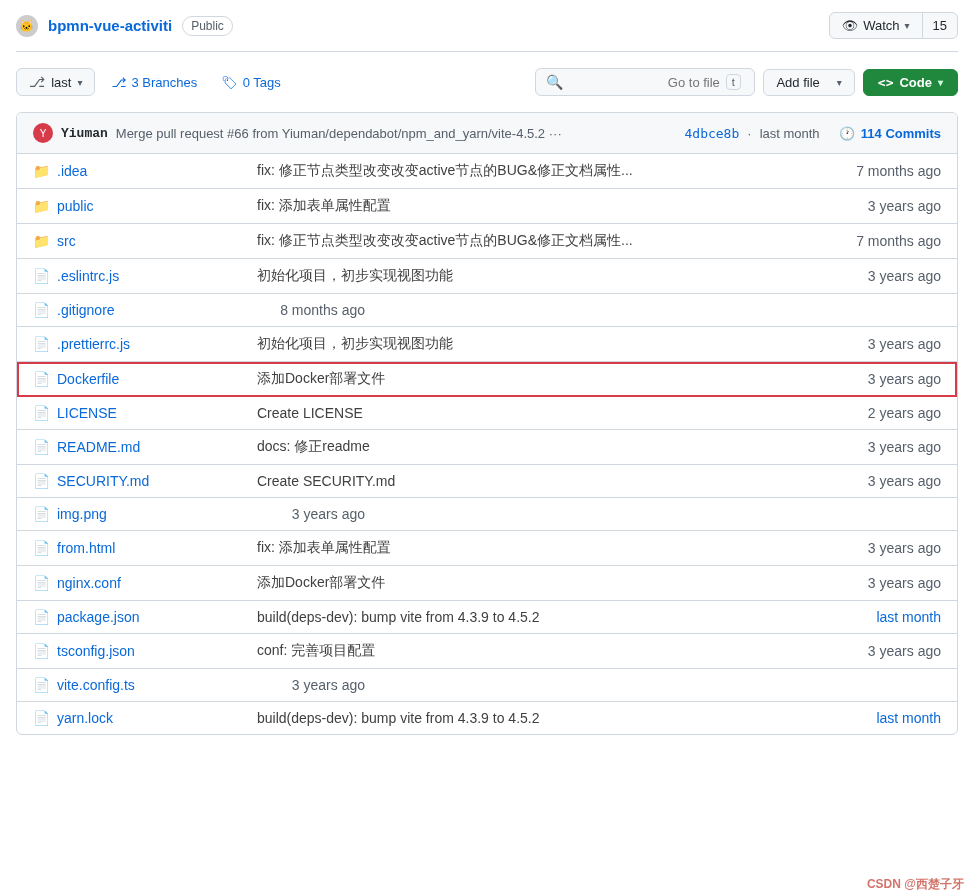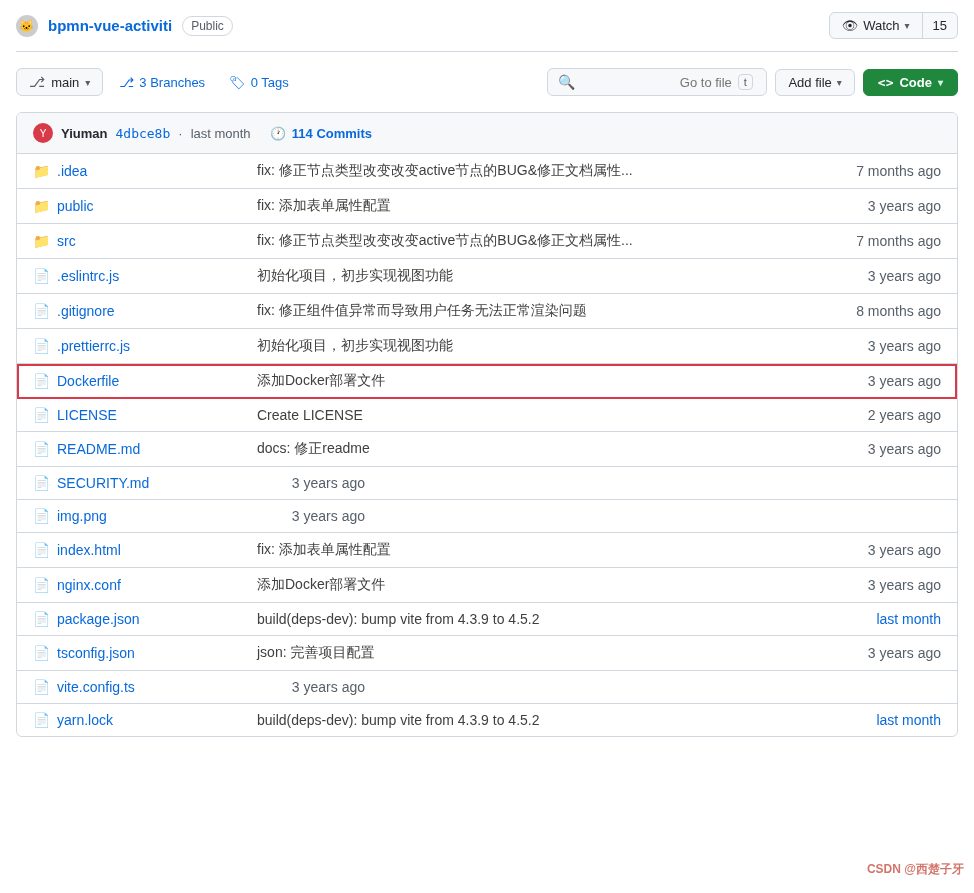--- a/index.html
+++ b/index.html
@@ -131,21 +131,21 @@
     .search-shortcut {
       border: 1px solid #d0d7de;
       border-radius: 4px;
       padding: 1px 5px;
       font-size: 11px;
       color: #57606a;
     }
     .add-file-btn {
       display: flex;
       align-items: center;
-      gap: 5px;
+      gap: 17px;
       padding: 5px 12px;
       border: 1px solid #d0d7de;
       border-radius: 6px;
       background: #f6f8fa;
       font-size: 13px;
       font-weight: 500;
       cursor: pointer;
       color: #24292f;
     }
     .code-btn {
@@ -185,20 +185,21 @@
       background: #d73a49;
       display: flex; align-items: center; justify-content: center;
       font-size: 10px;
       color: white;
       flex-shrink: 0;
     }
     .commit-author {
       color: #24292f;
       font-weight: 600;
       cursor: pointer;
+      font-family: Liberation Mono, monospace;
     }
     .commit-message {
       color: #57606a;
       flex: 1;
       white-space: nowrap;
       overflow: hidden;
       text-overflow: ellipsis;
     }
     .commit-hash {
       color: #0969da;
@@ -261,21 +262,21 @@
       text-align: right;
       color: #57606a;
       flex-shrink: 0;
       white-space: nowrap;
     }
     .file-time.recent { color: #0969da; font-weight: 500; }
 
     
     .watermark {
       position: fixed;
-      bottom: 15px;
+      bottom: 0;
       right: 10px;
       font-size: 12px;
       color: #c0392b;
       font-weight: bold;
       opacity: 0.7;
     }
 
     .dots { color: #57606a; }
   </style>
 </head>
@@ -293,21 +294,21 @@
         <span>Watch</span>
         <span class="chevron-icon">▾</span>
       </div>
       <div class="watch-btn-count">15</div>
     </div>
   </div>
 
   <div class="toolbar">
     <button class="branch-btn">
       <span class="branch-icon">⎇</span>
-      <span>main</span>
+      <span>last</span>
       <span class="chevron-icon">▾</span>
     </button>
     <span class="meta-btn">
       <span>⎇</span>
       <span>3 Branches</span>
     </span>
     <span class="meta-btn">
       <span>🏷</span>
       <span>0 Tags</span>
     </span>
@@ -327,20 +328,24 @@
         <span class="chevron-icon" style="color:#cfffdf">▾</span>
       </button>
     </div>
   </div>
 
   <div class="file-table">
 
     <div class="commit-row">
       <div class="commit-avatar">Y</div>
       <span class="commit-author">Yiuman</span>
+      <span class="commit-message">
+        <span>Merge pull request #66 from Yiuman/dependabot/npm_and_yarn/vite-4.5.2</span>
+        <span class="dots"> ···</span>
+      </span>
       <span class="commit-hash">4dbce8b</span>
       <span style="color:#57606a;font-size:13px">·</span>
       <span class="commit-time">last month</span>
       <span class="commit-count">
         <span>🕐</span>
         <span>114 Commits</span>
       </span>
     </div>
 
     <div id="files-container">
@@ -364,21 +369,20 @@
   </div>
         <div class="file-row">
     <span class="file-icon">📄</span>
     <span class="file-name">.eslintrc.js</span>
     <span class="file-commit">初始化项目，初步实现视图功能</span>
     <span class="file-time">3 years ago</span>
   </div>
         <div class="file-row">
     <span class="file-icon">📄</span>
     <span class="file-name">.gitignore</span>
-    <span class="file-commit">fix: 修正组件值异常而导致用户任务无法正常渲染问题</span>
     <span class="file-time">8 months ago</span>
   </div>
         <div class="file-row">
     <span class="file-icon">📄</span>
     <span class="file-name">.prettierrc.js</span>
     <span class="file-commit">初始化项目，初步实现视图功能</span>
     <span class="file-time">3 years ago</span>
   </div>
         <div class="file-row highlighted">
     <span class="file-icon">📄</span>
@@ -394,49 +398,50 @@
   </div>
         <div class="file-row">
     <span class="file-icon">📄</span>
     <span class="file-name">README.md</span>
     <span class="file-commit">docs: 修正readme</span>
     <span class="file-time">3 years ago</span>
   </div>
         <div class="file-row">
     <span class="file-icon">📄</span>
     <span class="file-name">SECURITY.md</span>
+    <span class="file-commit">Create SECURITY.md</span>
     <span class="file-time">3 years ago</span>
   </div>
         <div class="file-row">
     <span class="file-icon">📄</span>
     <span class="file-name">img.png</span>
     <span class="file-time">3 years ago</span>
   </div>
         <div class="file-row">
     <span class="file-icon">📄</span>
-    <span class="file-name">index.html</span>
+    <span class="file-name">from.html</span>
     <span class="file-commit">fix: 添加表单属性配置</span>
     <span class="file-time">3 years ago</span>
   </div>
         <div class="file-row">
     <span class="file-icon">📄</span>
     <span class="file-name">nginx.conf</span>
     <span class="file-commit">添加Docker部署文件</span>
     <span class="file-time">3 years ago</span>
   </div>
         <div class="file-row">
     <span class="file-icon">📄</span>
     <span class="file-name">package.json</span>
     <span class="file-commit">build(deps-dev): bump vite from 4.3.9 to 4.5.2</span>
     <span class="file-time recent">last month</span>
   </div>
         <div class="file-row">
     <span class="file-icon">📄</span>
     <span class="file-name">tsconfig.json</span>
-    <span class="file-commit">json: 完善项目配置</span>
+    <span class="file-commit">conf: 完善项目配置</span>
     <span class="file-time">3 years ago</span>
   </div>
         <div class="file-row">
     <span class="file-icon">📄</span>
     <span class="file-name">vite.config.ts</span>
     <span class="file-time">3 years ago</span>
   </div>
         <div class="file-row">
     <span class="file-icon">📄</span>
     <span class="file-name">yarn.lock</span>

